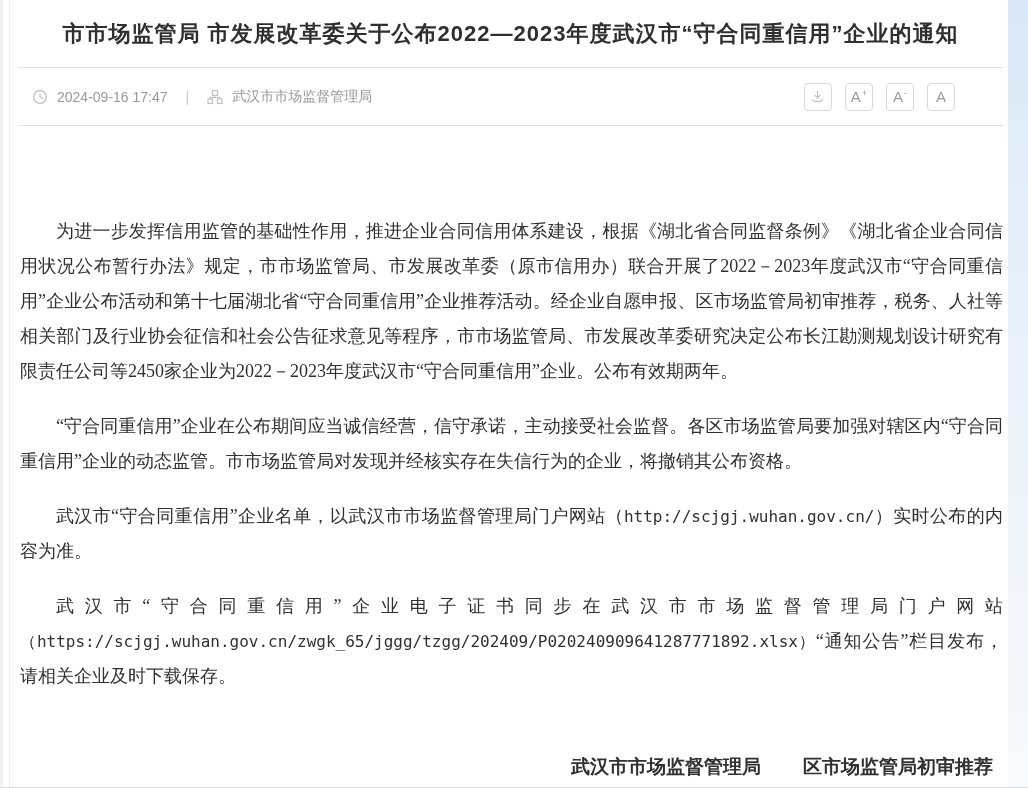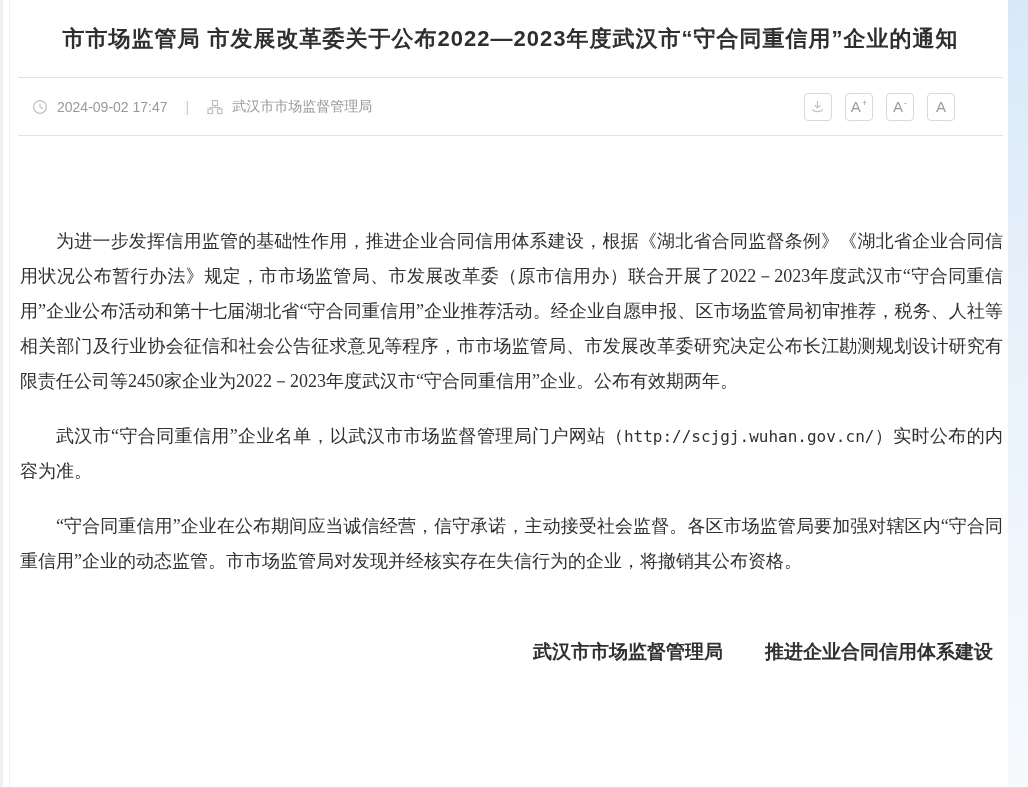--- a/index.html
+++ b/index.html
@@ -25,21 +25,21 @@
   }
   .right-strip {
     position: absolute; right: 0; top: 0; bottom: 0;
     width: 20px;
     background: linear-gradient(180deg, #d9e8f8 0%, #e9f2fb 45%, #f6fafd 100%);
     z-index: 3;
   }
 
   
   .header {
-    height: 78px;
+    height: 68px;
     margin: 0 25px 0 18px;
     border-bottom: 1px solid #e2e2e2;
     display: flex; align-items: center; justify-content: center;
   }
   .title {
     font-size: 22px;
     font-weight: bold;
     letter-spacing: 1px;
     color: #2f2f2f;
   }
@@ -121,21 +121,21 @@
   </div>
 
   <div class="meta-row">
     <span class="meta-item">
       <span class="meta-icon">
         <svg viewBox="0 0 16 16" fill="none" stroke="currentColor" stroke-width="1.2">
           <circle cx="8" cy="8" r="6.4"></circle>
           <path d="M8 4.4 V8 L11 9.6"></path>
         </svg>
       </span>
-      <span>2024-09-02 17:47</span>
+      <span>2024-09-16 17:47</span>
     </span>
     <span class="meta-sep">|</span>
     <span class="meta-item">
       <span class="meta-icon">
         <svg viewBox="0 0 16 16" fill="none" stroke="currentColor" stroke-width="1.2">
           <rect x="5.5" y="1.5" width="5" height="5"></rect>
           <rect x="1" y="10" width="4.5" height="4.5"></rect>
           <rect x="10.5" y="10" width="4.5" height="4.5"></rect>
           <path d="M8 6.5 V8.5 M3.2 10 V8.5 H12.8 V10"></path>
         </svg>
@@ -162,22 +162,23 @@
           <sup>-</sup>
       </button>
       <button class="tool-btn">
         <span>A</span>
       </button>
     </div>
   </div>
 
   <div class="article">
     <p class="indent">为进一步发挥信用监管的基础性作用，推进企业合同信用体系建设，根据《湖北省合同监督条例》《湖北省企业合同信用状况公布暂行办法》规定，市市场监管局、市发展改革委（原市信用办）联合开展了2022－2023年度武汉市“守合同重信用”企业公布活动和第十七届湖北省“守合同重信用”企业推荐活动。经企业自愿申报、区市场监管局初审推荐，税务、人社等相关部门及行业协会征信和社会公告征求意见等程序，市市场监管局、市发展改革委研究决定公布长江勘测规划设计研究有限责任公司等2450家企业为2022－2023年度武汉市“守合同重信用”企业。公布有效期两年。</p>
+    <p class="indent">“守合同重信用”企业在公布期间应当诚信经营，信守承诺，主动接受社会监督。各区市场监管局要加强对辖区内“守合同重信用”企业的动态监管。市市场监管局对发现并经核实存在失信行为的企业，将撤销其公布资格。</p>
     <p class="indent"><span>武汉市“守合同重信用”企业名单，以武汉市市场监督管理局门户网站（</span><span class="url">http://scjgj.wuhan.gov.cn/</span><span>）实时公布的内容为准。</span></p>
-    <p class="indent">“守合同重信用”企业在公布期间应当诚信经营，信守承诺，主动接受社会监督。各区市场监管局要加强对辖区内“守合同重信用”企业的动态监管。市市场监管局对发现并经核实存在失信行为的企业，将撤销其公布资格。</p>
+    <p class="indent"><span>武汉市“守合同重信用”企业电子证书同步在武汉市市场监督管理局门户网站</span><span class="url">（https://scjgj.wuhan.gov.cn/zwgk_65/jggg/tzgg/202409/P020240909641287771892.xlsx）</span><span>“通知公告”栏目发布，请相关企业及时下载保存。</span></p>
   </div>
 
   <div class="signature">
     <div>
-      <span class="org1">武汉市市场监督管理局</span><span class="org2">推进企业合同信用体系建设</span>
+      <span class="org1">武汉市市场监督管理局</span><span class="org2">区市场监管局初审推荐</span>
     </div>
   </div>
 </div>
 
 </body></html>

